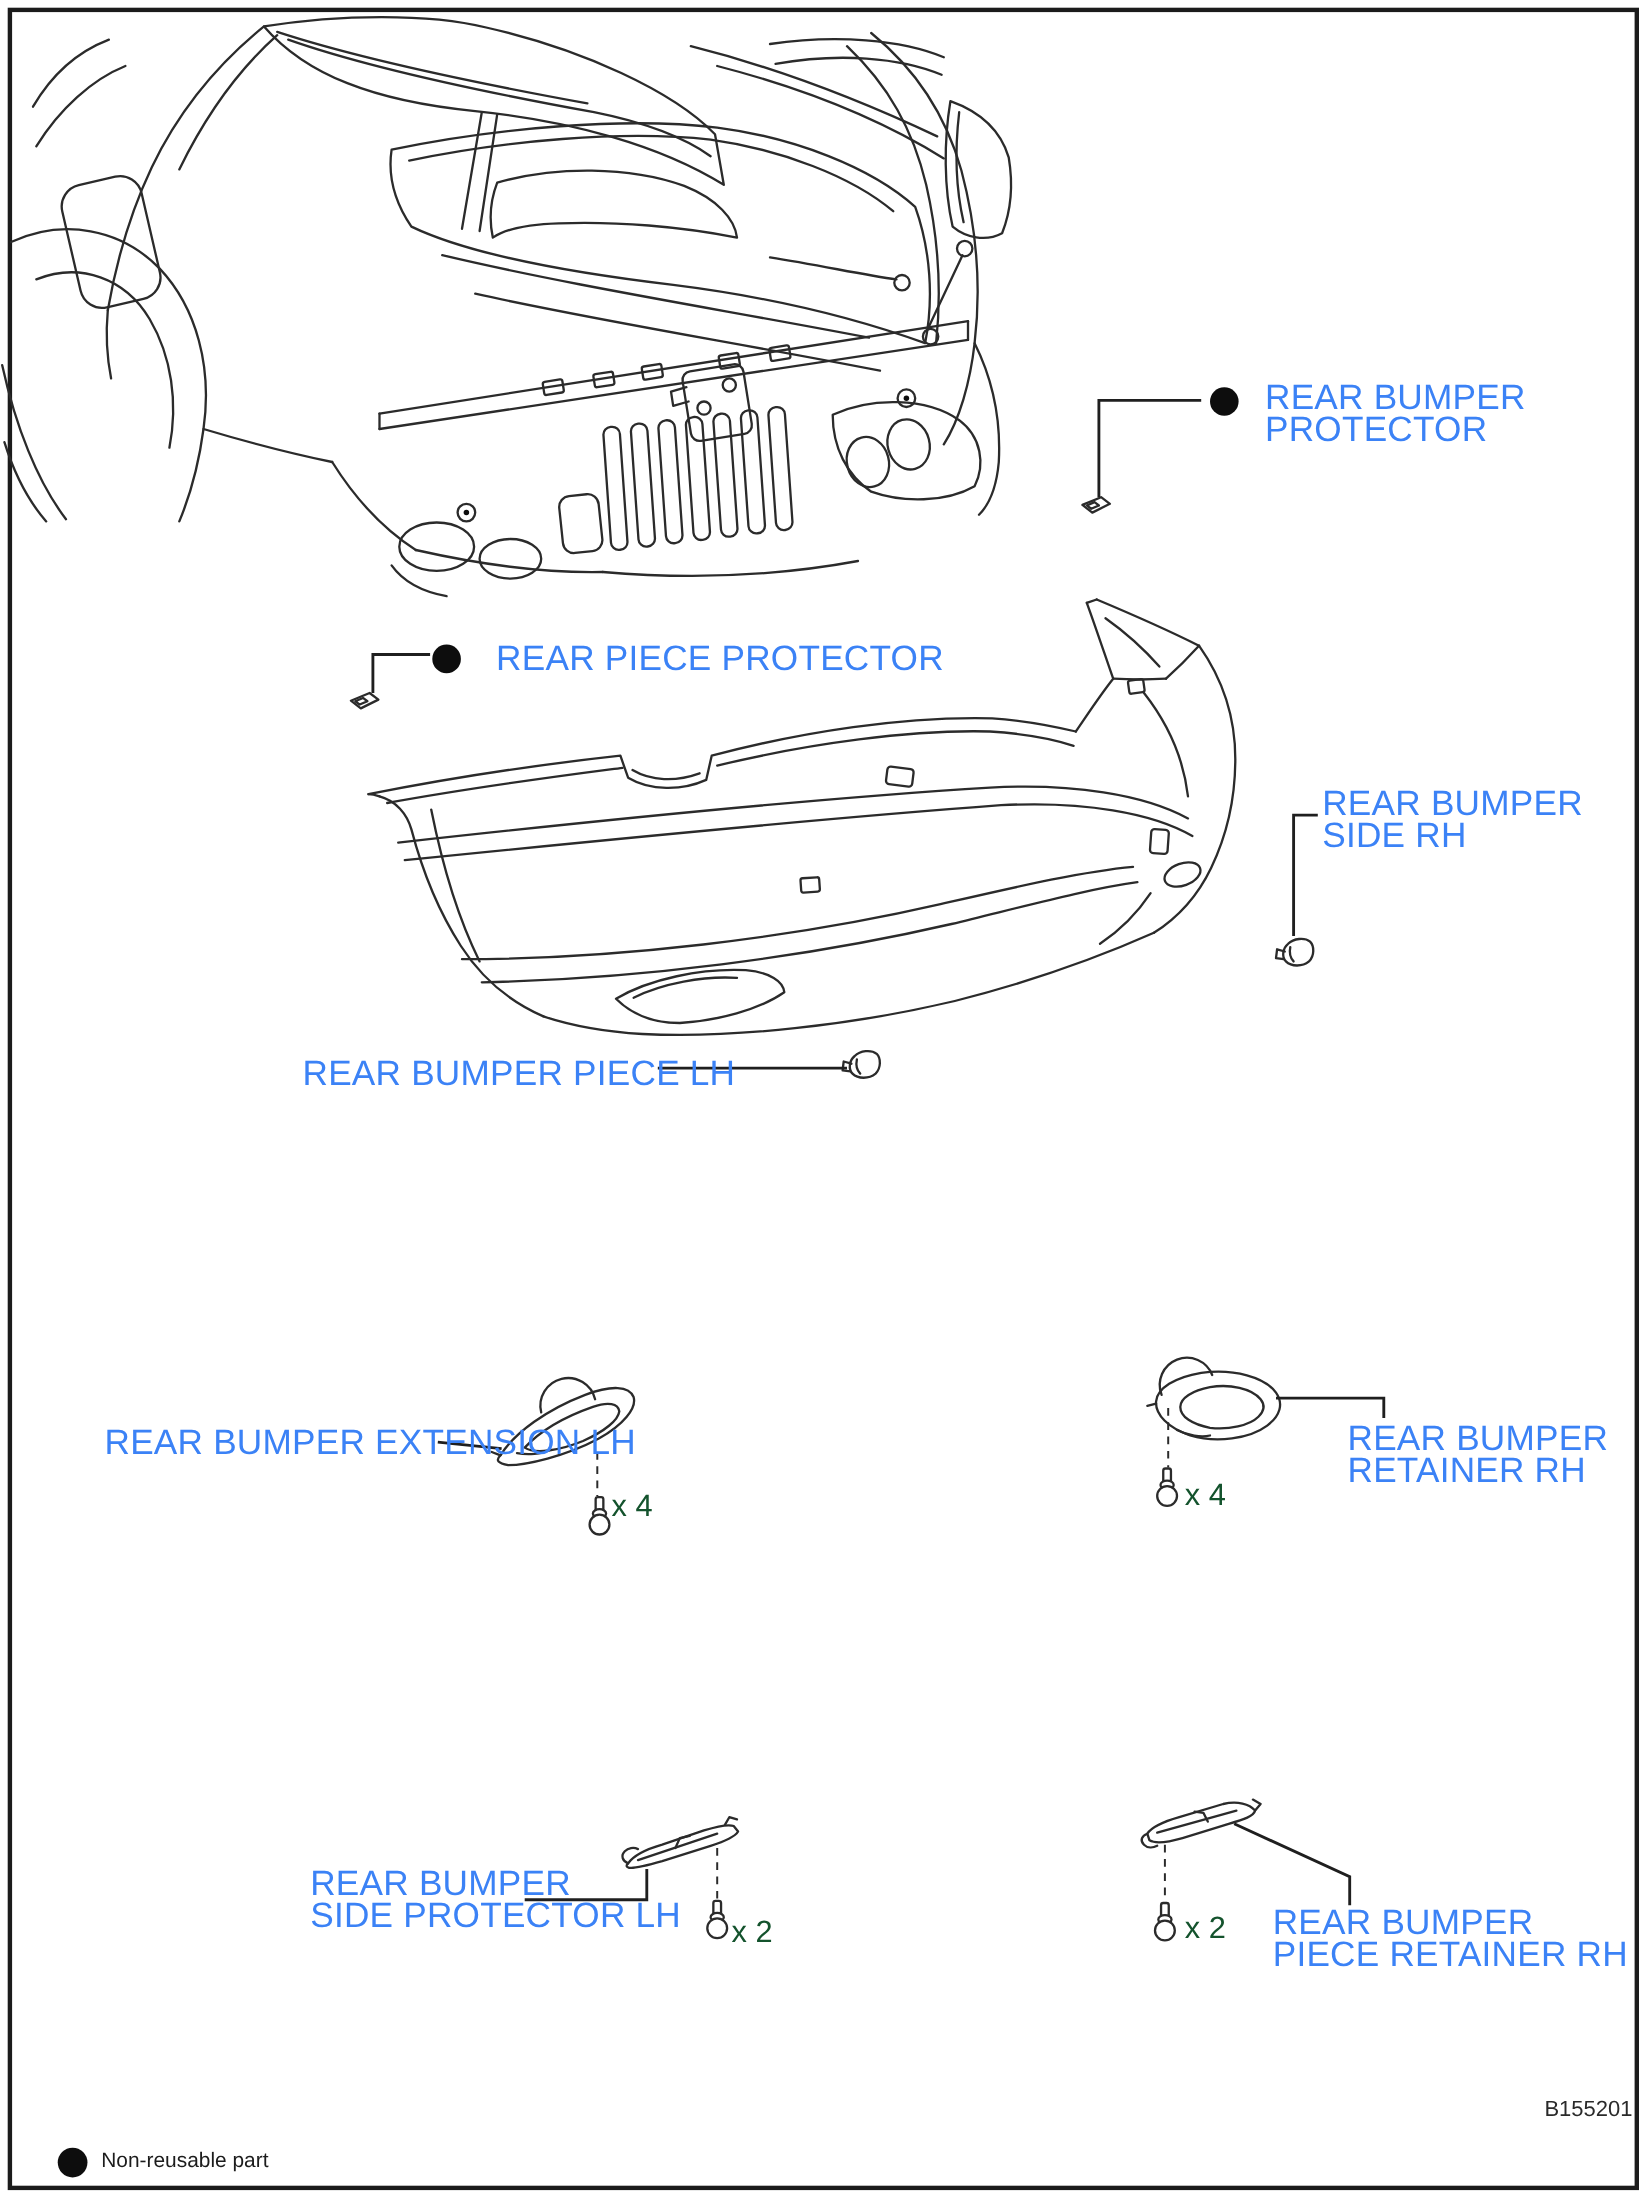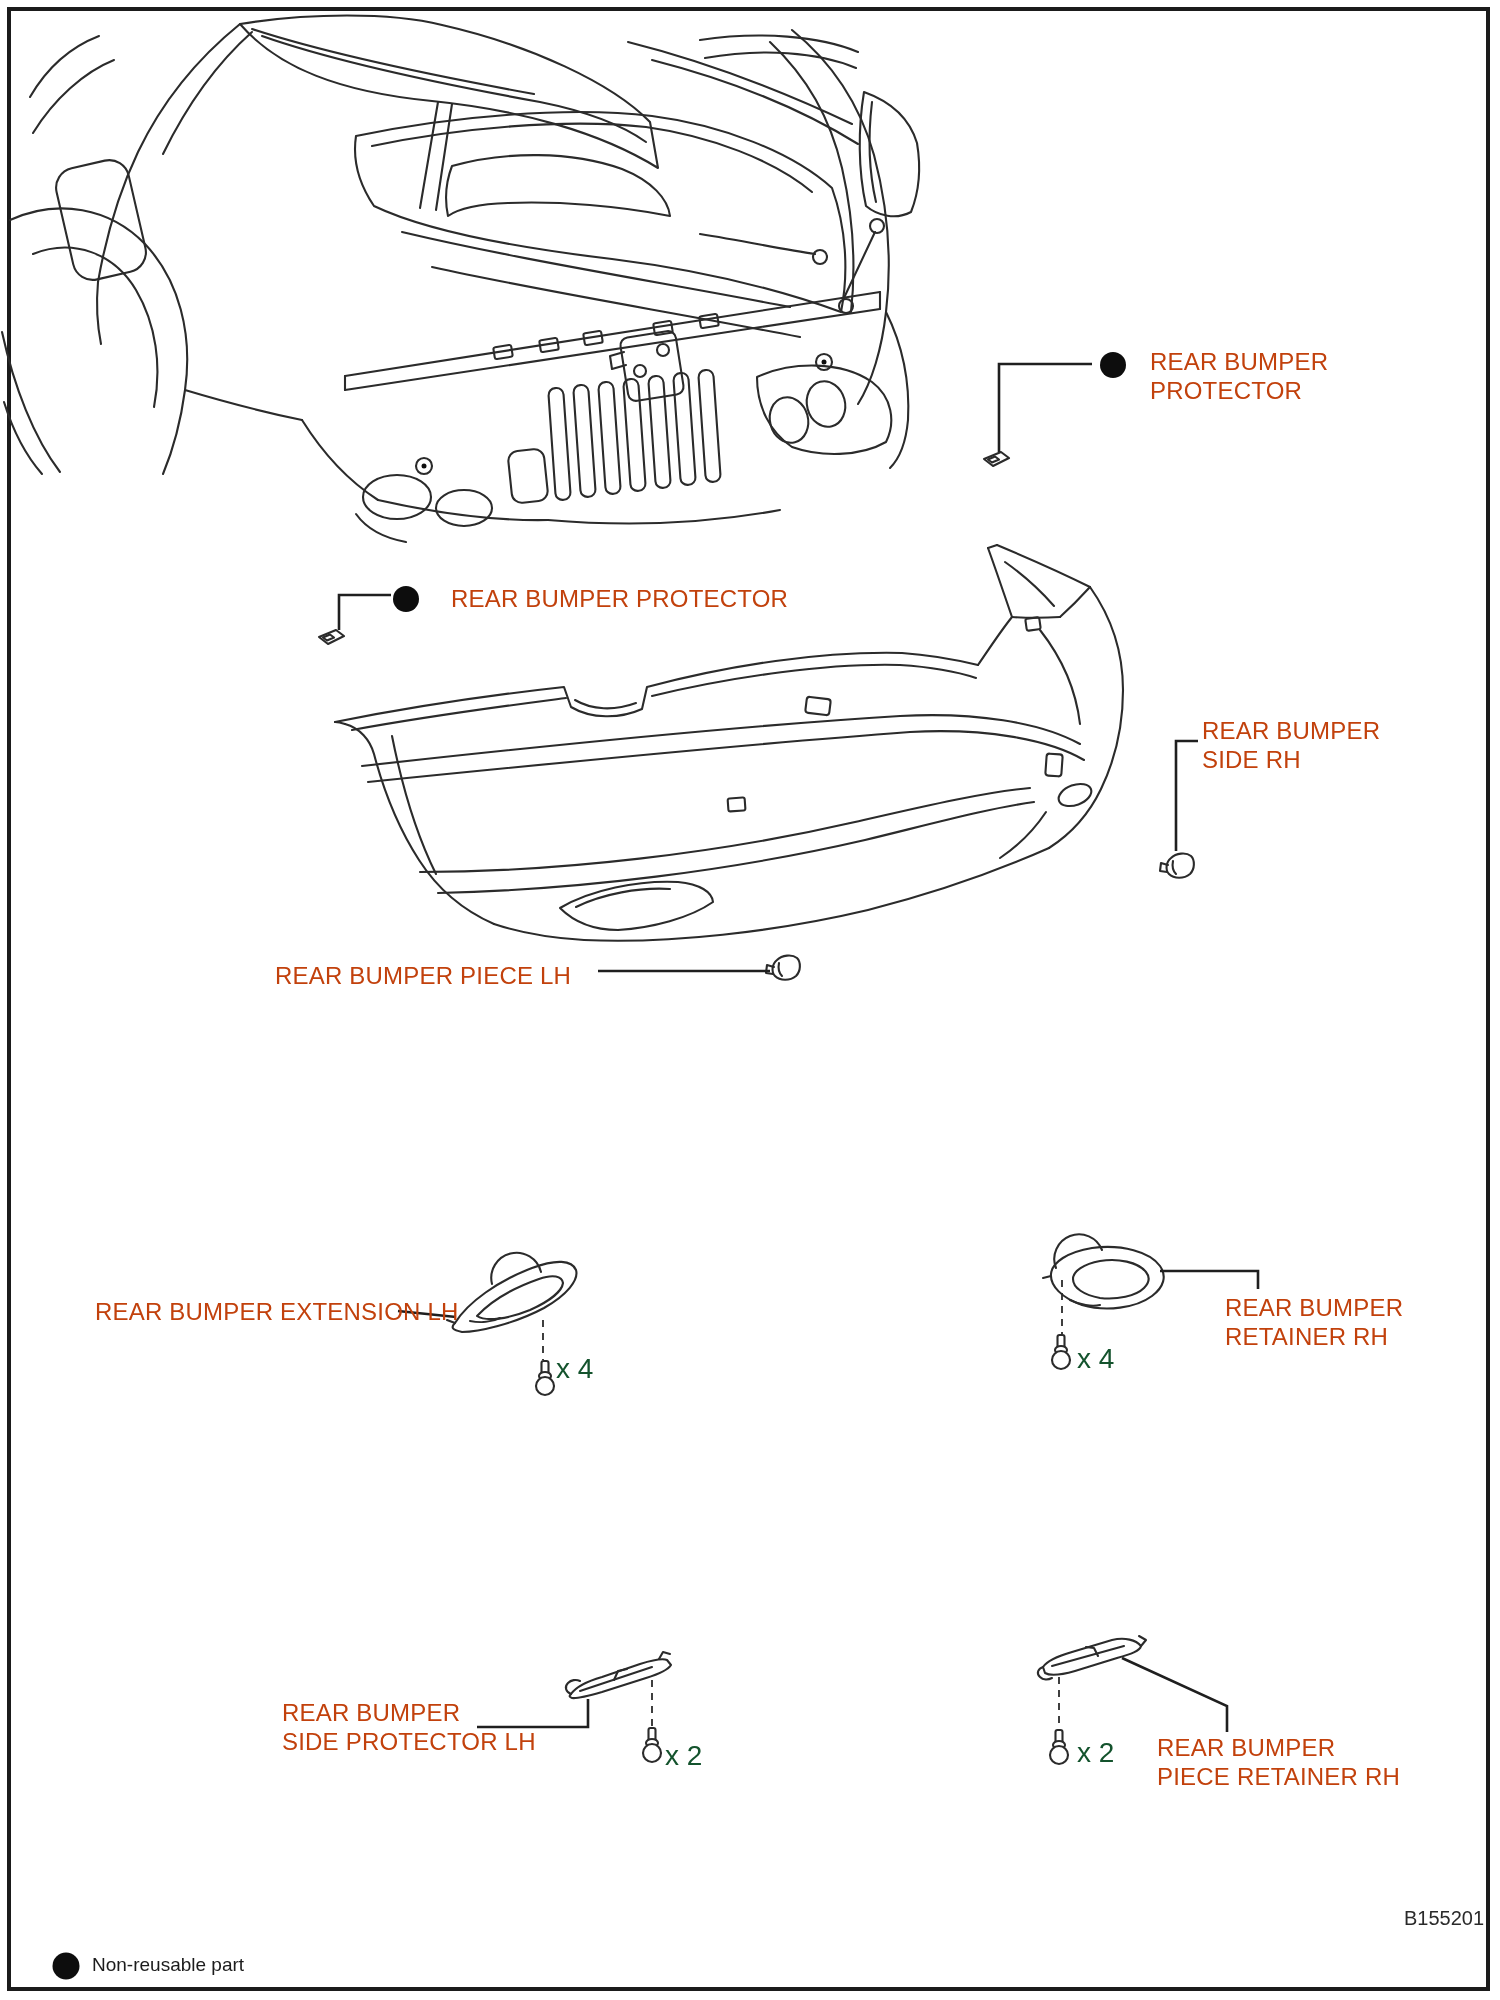--- a/index.html
+++ b/index.html
@@ -11,21 +11,21 @@
     position:absolute;left:7px;top:7px;width:1483px;height:1984px;
     box-sizing:border-box;border:4px solid #1b1b1b;
   }
   svg.artwork{position:absolute;left:0;top:0;}
   .art{fill:none;stroke:#2b2b2b;stroke-width:2.1;stroke-linecap:round;stroke-linejoin:round;}
   .art-fill{fill:#ffffff;stroke:#2b2b2b;stroke-width:2.1;stroke-linejoin:round;}
   .leader{fill:none;stroke:#1f1f1f;stroke-width:2.6;stroke-linejoin:miter;}
   .dashed{fill:none;stroke:#2b2b2b;stroke-width:1.8;stroke-dasharray:7 6;}
   .dot{fill:#0d0d0d;stroke:none;}
   .label{
-    position:absolute;font-size:24px;line-height:29px;color:#c2410c;
+    position:absolute;font-size:32px;line-height:29px;color:#3b82f6;
     white-space:nowrap;letter-spacing:0.2px;
   }
   .qty{position:absolute;font-size:28px;line-height:28px;color:#14532d;white-space:nowrap;}
   .legend-text{position:absolute;font-size:19px;line-height:26px;color:#1c1c1c;white-space:nowrap;}
   .fig-code{position:absolute;font-size:20px;line-height:20px;color:#2a2a2a;white-space:nowrap;}
 </style>
 </head>
 <body>
 
 <div class="page">
@@ -254,21 +254,21 @@
       <circle class="dot" cx="66" cy="1966" r="13.5"></circle>
     </g>
   </svg>
 
   <div class="label" style="left:1150px;top:347px;">
     <div>REAR BUMPER</div>
     <div>PROTECTOR</div>
   </div>
 
   <div class="label" style="left:451px;top:584px;">
-    <div>REAR BUMPER PROTECTOR</div>
+    <div>REAR PIECE PROTECTOR</div>
   </div>
 
   <div class="label" style="left:1202px;top:716px;">
     <div>REAR BUMPER</div>
     <div>SIDE RH</div>
   </div>
 
   <div class="label" style="left:275px;top:961px;">
     <div>REAR BUMPER PIECE LH</div>
   </div>

